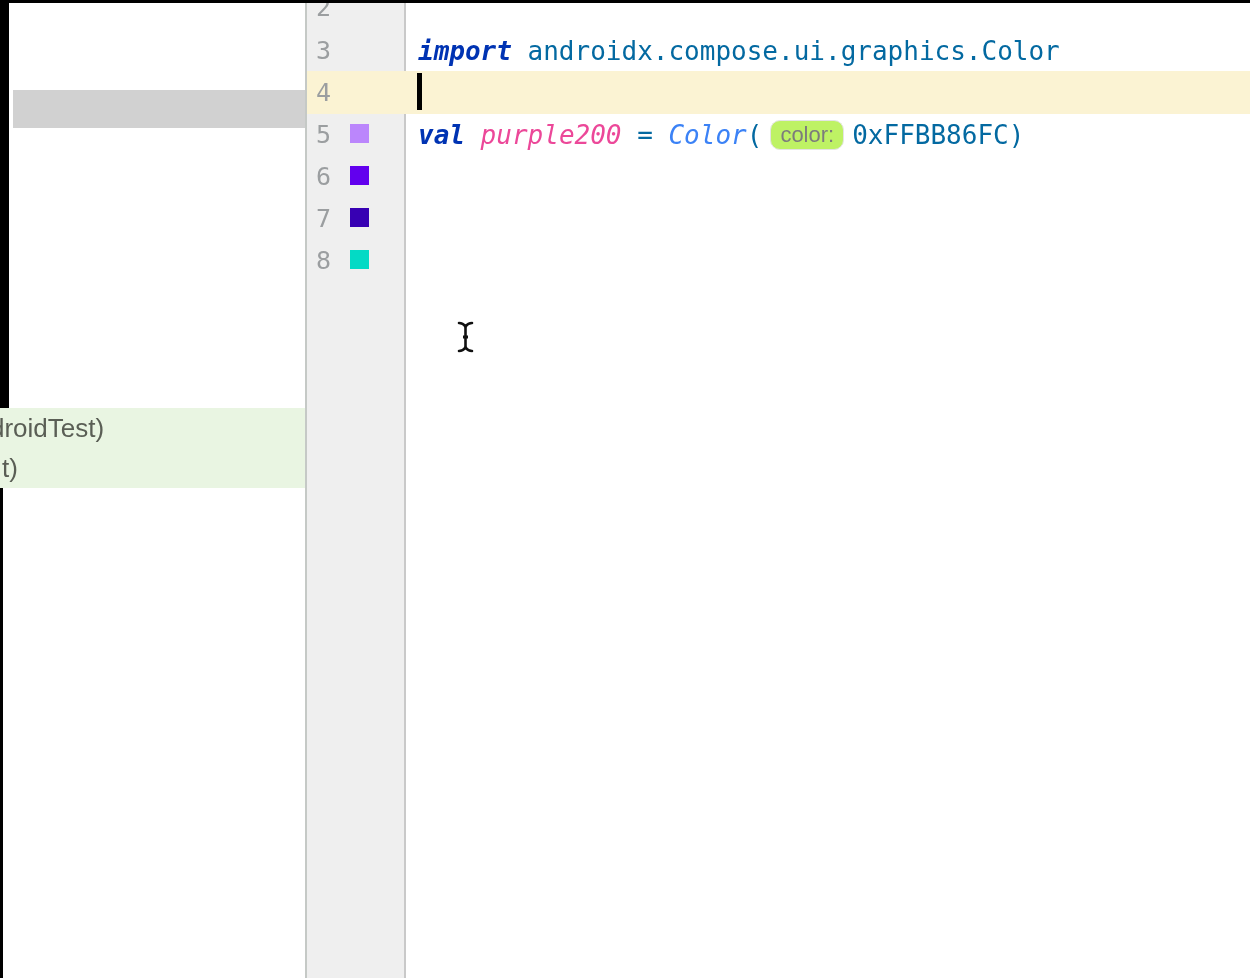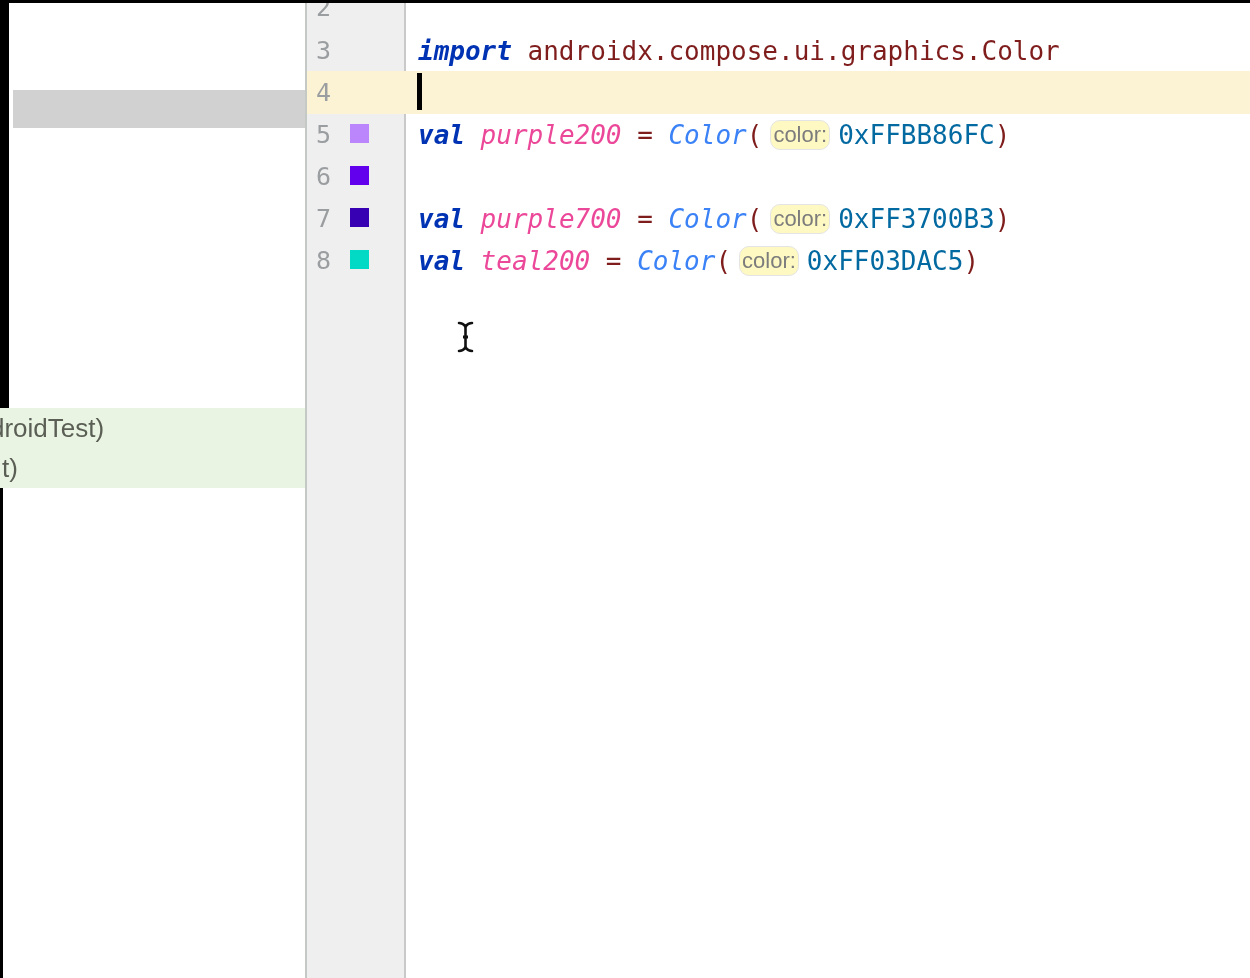--- a/index.html
+++ b/index.html
@@ -37,26 +37,26 @@
   
   .caret-line{position:absolute;left:307px;top:71px;width:943px;height:43px;background:#FBF3D3;z-index:1;}
 
   
   .editor{position:absolute;left:406px;top:0;width:844px;height:978px;z-index:2;}
   .code-line{position:absolute;left:12px;height:42px;line-height:42px;white-space:nowrap;
       font-family:"DejaVu Sans Mono",monospace;font-size:26px;color:#080808;z-index:3;}
   .kw{color:#0033B3;font-weight:bold;font-style:italic;}
   .prop{color:#ec4899;font-style:italic;}
   .call{color:#3b82f6;font-style:italic;}
-  .plain{color:#7f1d1d;}
+  .plain{color:#0369a1;}
   .num{color:#0369a1;}
   .mr{margin-right:1ch;}
   .hint-chip{display:inline-block;font-family:"Liberation Sans",sans-serif;font-size:22px;
-      line-height:28px;color:#7C7C7C;background:#fef9c3;border:1px solid #E4E4E4;
-      border-radius:10px;padding:0 2px;margin:0 8px;vertical-align:2px;}
+      line-height:28px;color:#7C7C7C;background:#bef264;border:1px solid #E4E4E4;
+      border-radius:10px;padding:0 9px;margin:0 8px;vertical-align:2px;}
   .caret{position:absolute;left:417px;top:73px;width:5px;height:37px;background:#000;z-index:4;}
 
   
   .mouse-cursor{position:absolute;left:456px;top:320px;width:19px;height:34px;z-index:10;}
 </style>
 </head>
 <body>
 
 <div class="stage">
 
@@ -95,27 +95,21 @@
 
     <div class="code-line" style="top:30px">
       <span class="kw mr">import</span><span class="plain">androidx.compose.ui.graphics.Color</span>
     </div>
 
     <div class="code-line" style="top:114px">
       <span class="kw mr">val</span><span class="prop mr">purple200</span><span class="plain mr">=</span><span class="call">Color</span><span class="plain">(</span><span class="hint-chip">color:</span><span class="num">0xFFBB86FC</span><span class="plain">)</span>
     </div>
 
 
-    <div class="code-line" style="top:198px">
-      <span class="kw mr">val</span><span class="prop mr">purple700</span><span class="plain mr">=</span><span class="call">Color</span><span class="plain">(</span><span class="hint-chip">color:</span><span class="num">0xFF3700B3</span><span class="plain">)</span>
-    </div>
 
-    <div class="code-line" style="top:240px">
-      <span class="kw mr">val</span><span class="prop mr">teal200</span><span class="plain mr">=</span><span class="call">Color</span><span class="plain">(</span><span class="hint-chip">color:</span><span class="num">0xFF03DAC5</span><span class="plain">)</span>
-    </div>
   </div>
 
   <div class="caret"></div>
 
   <svg class="mouse-cursor" viewBox="0 0 19 34">
     <path d="M3 3 Q7 3 9.5 6.5 Q12 3 16 3" fill="none" stroke="#111" stroke-width="2.6" stroke-linecap="round"></path>
     <path d="M3 31 Q7 31 9.5 27.5 Q12 31 16 31" fill="none" stroke="#111" stroke-width="2.6" stroke-linecap="round"></path>
     <line x1="9.5" y1="5" x2="9.5" y2="29" stroke="#111" stroke-width="2.6"></line>
     <line x1="7" y1="17" x2="12" y2="17" stroke="#111" stroke-width="3"></line>
   </svg>

